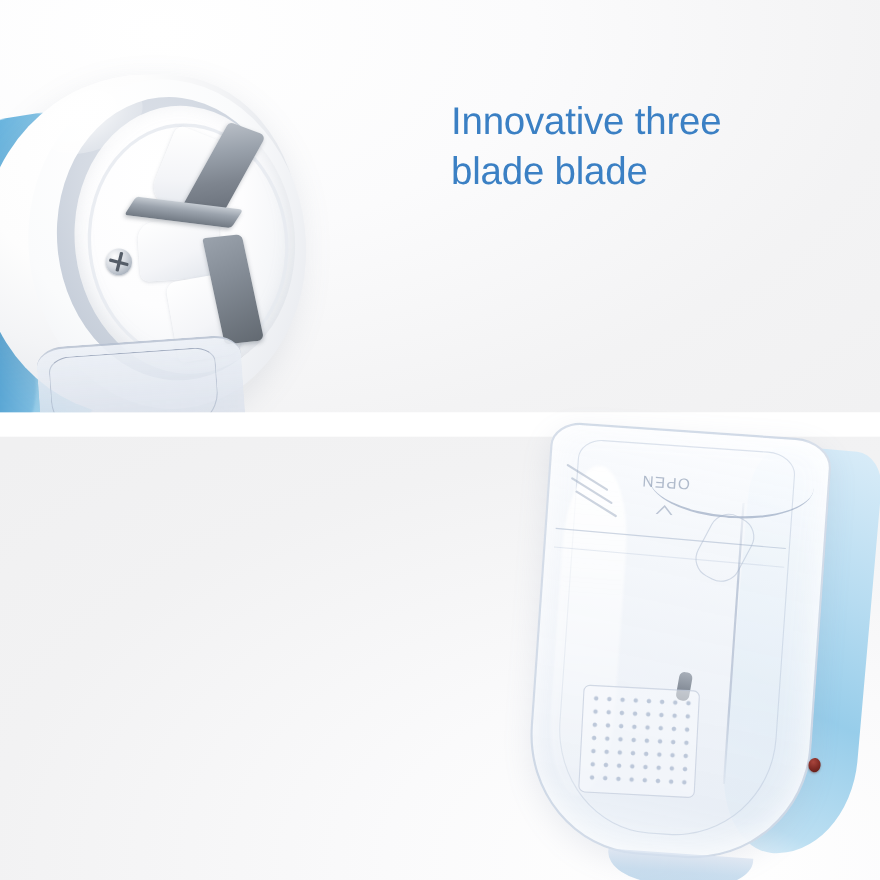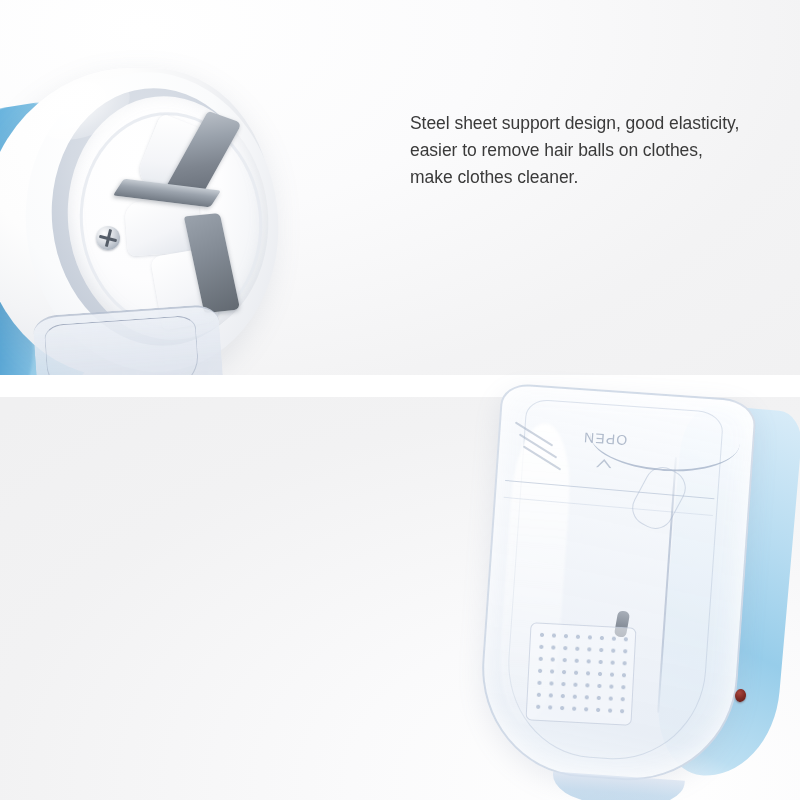--- a/index.html
+++ b/index.html
@@ -464,21 +464,22 @@
       <div class="blade blade-mid"></div>
       <div class="blade blade-lower"></div>
 
       <div class="hub-screw"></div>
       <div class="clear-cup"></div>
       <div class="cup-seam"></div>
       <div class="gloss-top"></div>
     </div>
 
     <div class="copy-block" id="copy-top">
-      <p class="body-copy">Steel sheet support design, good elasticity, easier to remove hair balls on clothes, make clothes cleaner.</p>
+      <h2 class="headline">Innovative three
+blade blade</h2>
     </div>
   </section>
 
   <div id="panel-divider"></div>
 
   <section class="panel" id="panel-bottom">
 
     
   </section>
 

